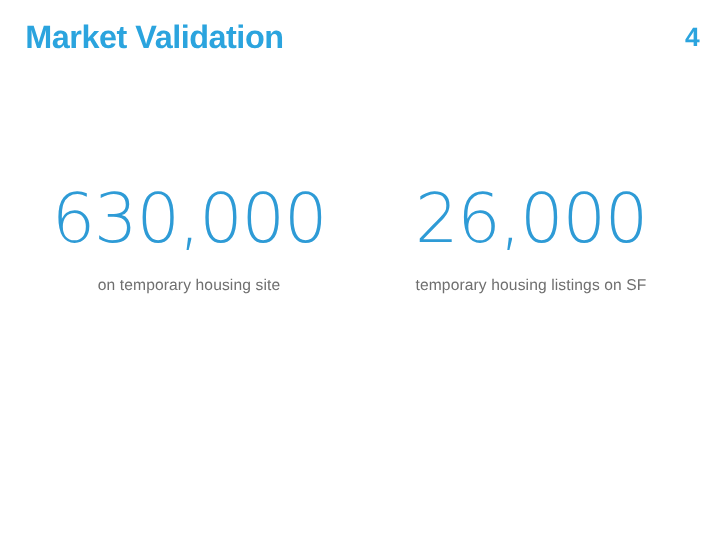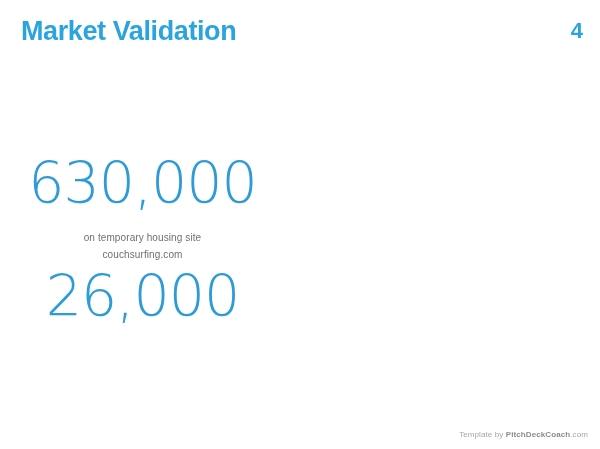--- a/index.html
+++ b/index.html
@@ -53,21 +53,21 @@
     text-align: right;
   }
 
   
   .stats-row {
     position: absolute;
     left: 0;
     top: 150px;
     width: 600px;
     display: flex;
-    flex-direction: column;
+    flex-direction: row;
     align-items: flex-start;
     justify-content: center;
   }
   .stat-block {
     width: 285px;
     text-align: center;
     padding: 0 4px;
     box-sizing: border-box;
   }
   .stat-value {
@@ -75,21 +75,21 @@
     font-size: 57px;
     font-weight: 300;
     color: #2E9BD6;
     line-height: 66px;
     letter-spacing: -1px;
     white-space: nowrap;
   }
   .stat-caption {
     margin-top: 13px;
     font-family: "Liberation Sans", sans-serif;
-    font-size: 10px;
+    font-size: 13px;
     font-weight: normal;
     color: #6F6F6F;
     line-height: 17px;
     letter-spacing: 0.1px;
   }
   .stat-caption .cap-line {
     display: block;
     white-space: nowrap;
   }
 
@@ -119,29 +119,26 @@
     <div class="slide-title">Market Validation</div>
     <div class="slide-number">4</div>
   </div>
 
   <div class="stats-row">
 
     <div class="stat-block">
       <div class="stat-value">630,000</div>
       <div class="stat-caption">
         <span class="cap-line">on temporary housing site</span>
-        <span class="cap-line">couchsurfing.com</span>
       </div>
     </div>
 
     <div class="stat-block">
       <div class="stat-value">26,000</div>
       <div class="stat-caption">
+        <span class="cap-line">temporary housing listings on SF</span>
       </div>
     </div>
 
   </div>
 
-  <div class="slide-footer">
-    <span>Template by </span><span class="brand">PitchDeckCoach</span><span>.com</span>
-  </div>
 
 </div>
 
 </body></html>

